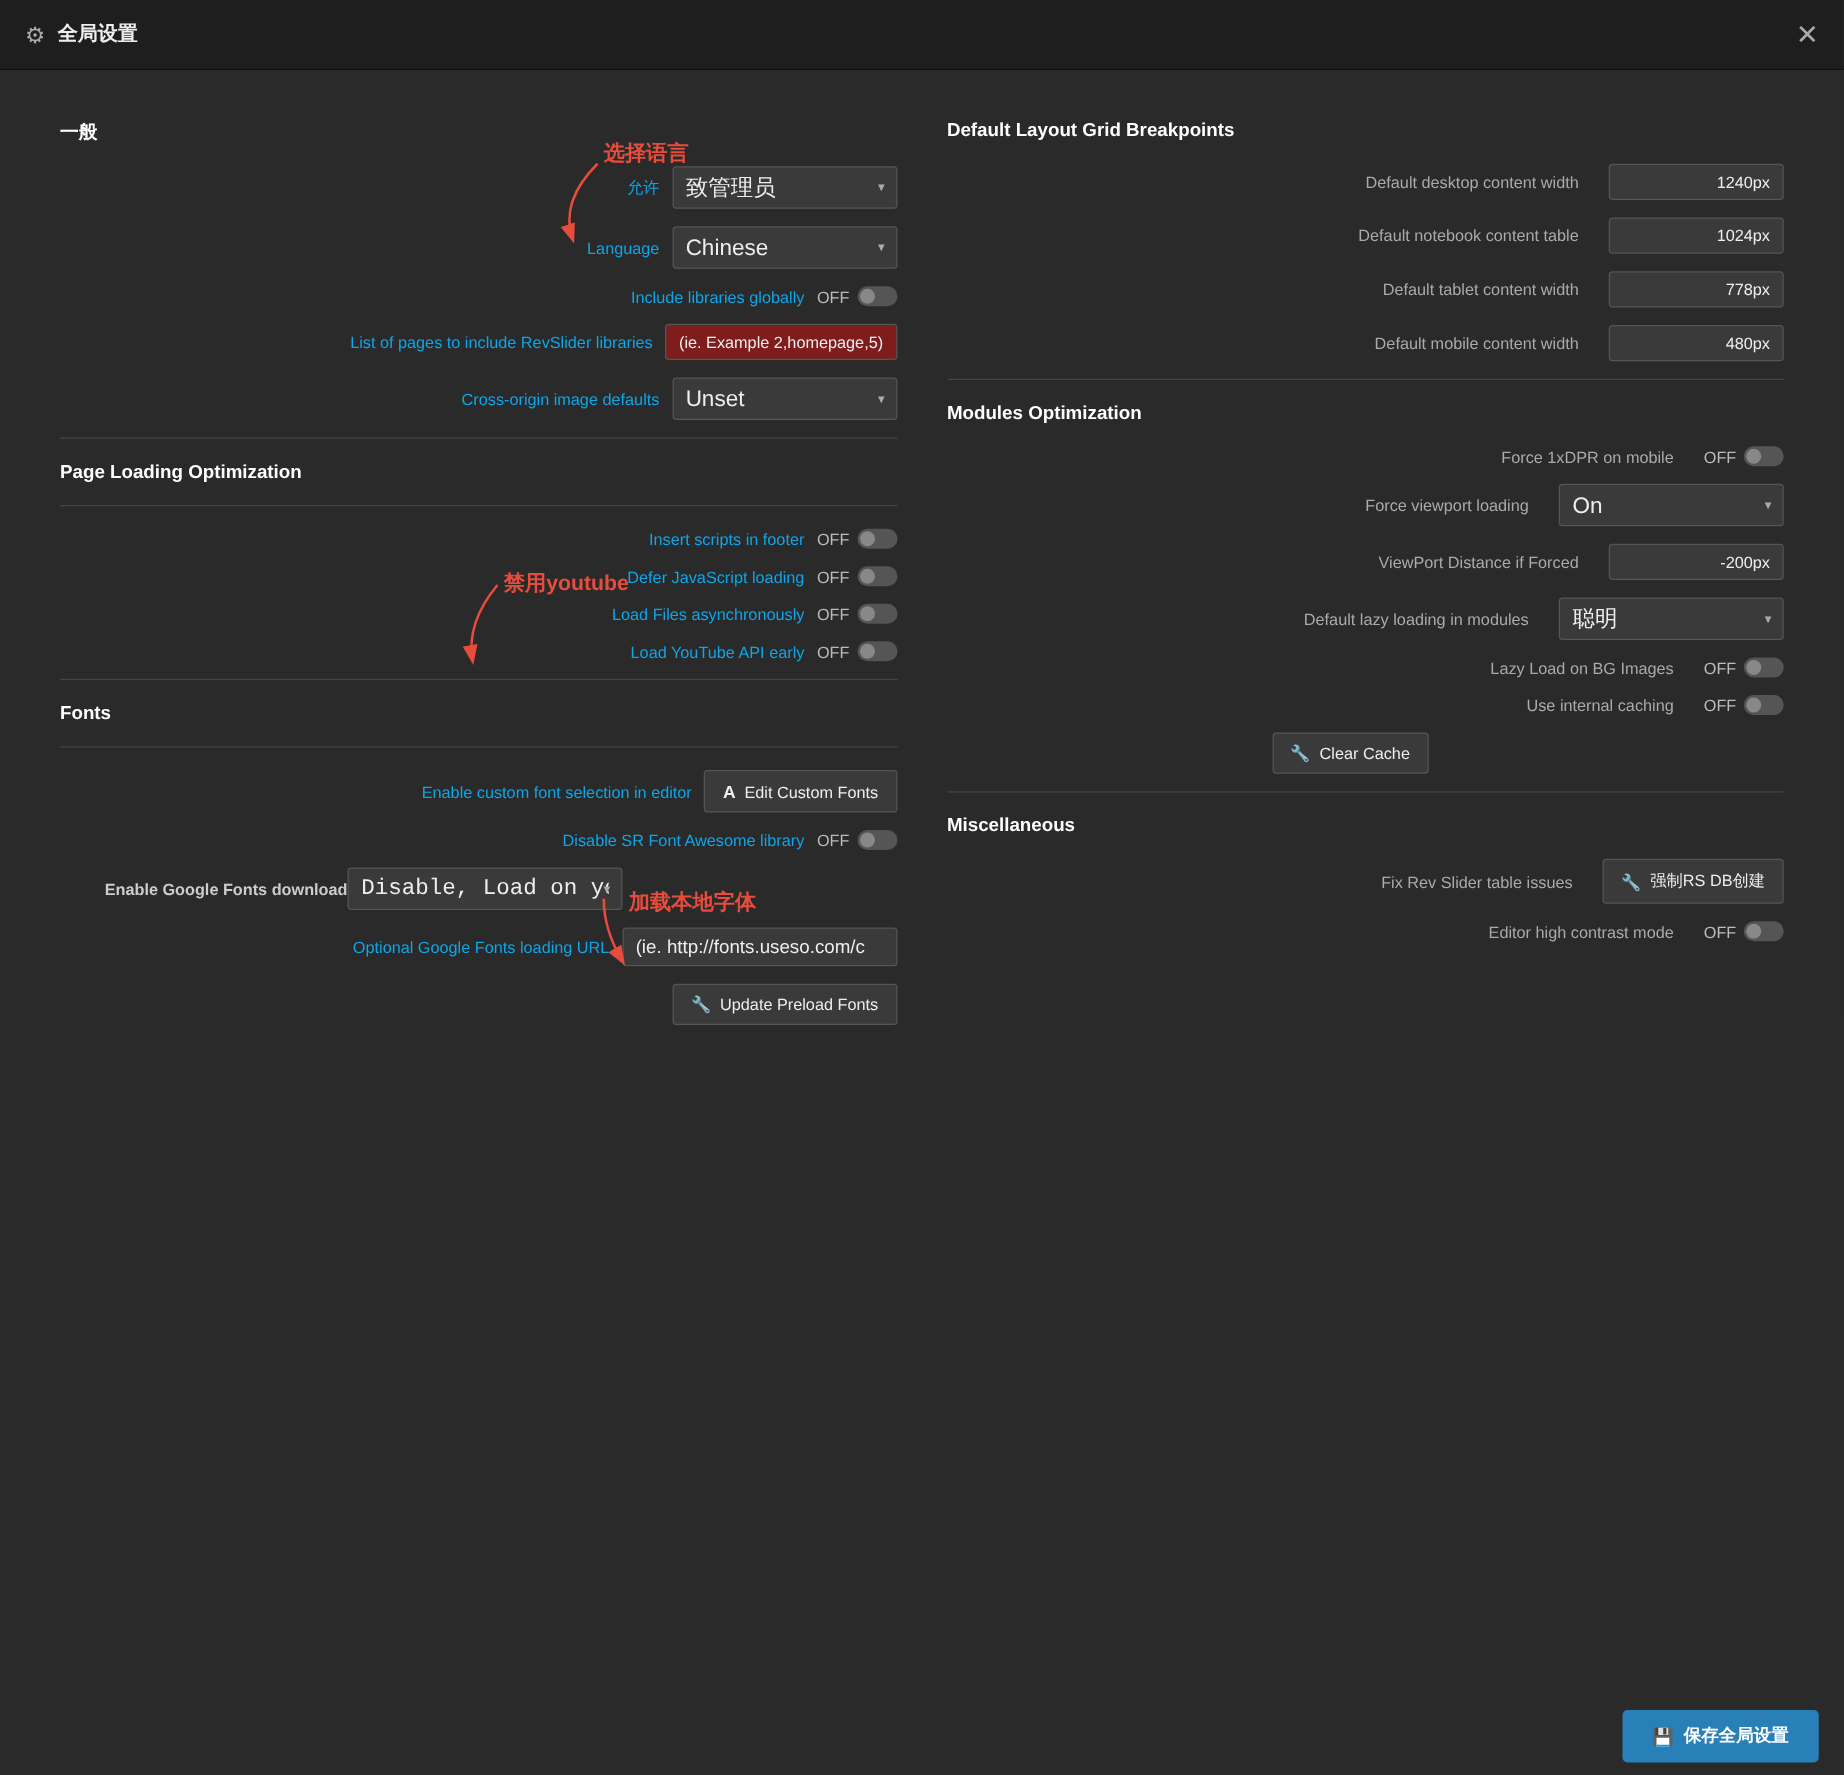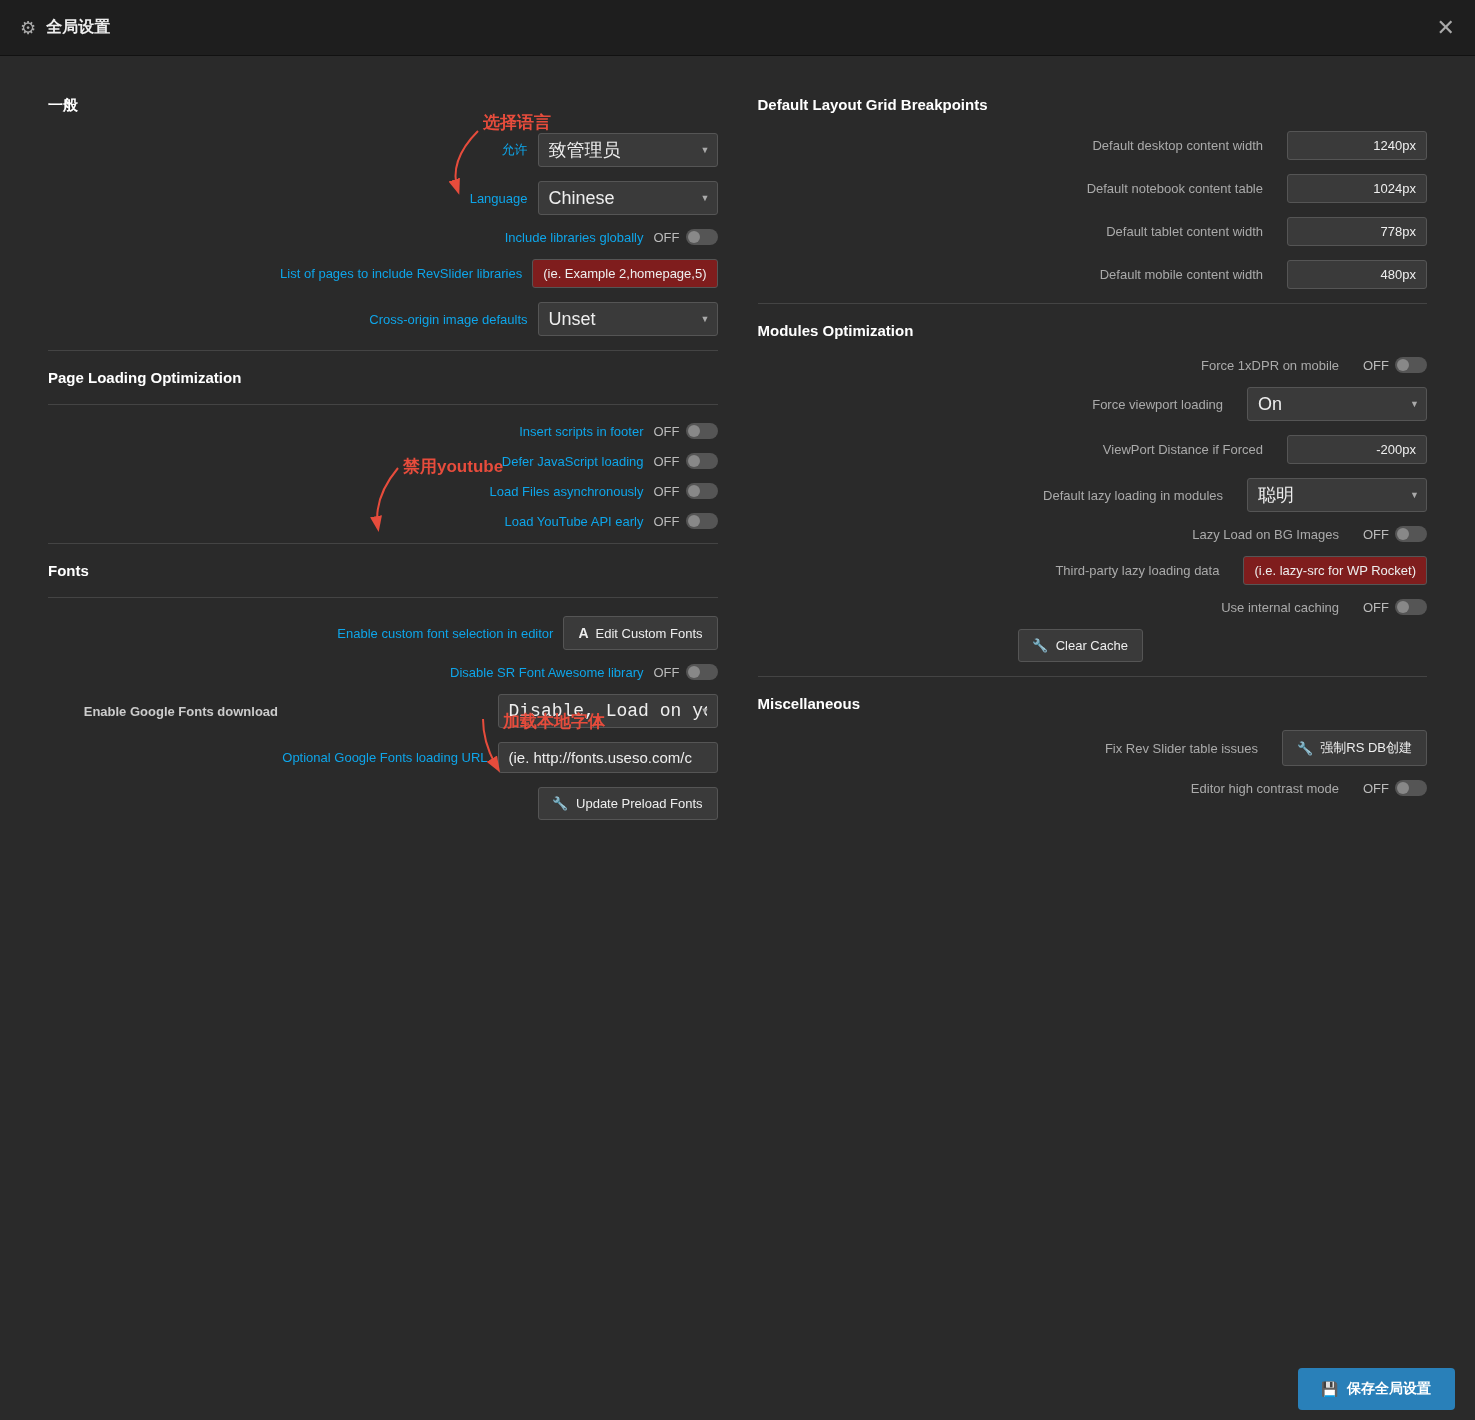--- a/index.html
+++ b/index.html
@@ -246,21 +246,21 @@
     .fonts-section-divider {
       border: none;
       border-top: 1px solid #444;
       margin: 8px 0 18px 0;
       width: 100%;
     }
 
     .google-fonts-row {
       display: flex;
       align-items: center;
-      justify-content: space-between;
+      justify-content: flex-start;
       margin-bottom: 14px;
     }
     .google-fonts-label {
       text-align: right;
       color: #ccc;
       font-weight: bold;
       min-width: 230px;
       flex-shrink: 0;
     }
 
@@ -502,24 +502,20 @@
       </div>
 
       <div class="right-form-row">
         <span class="right-label wide">Lazy Load on BG Images</span>
         <div class="toggle">
           <span class="toggle-text">OFF</span>
           <div class="toggle-dot"></div>
         </div>
       </div>
 
-      <div class="right-form-row">
-        <span class="right-label wide">Third-party lazy loading data</span>
-        <span class="chip">(i.e. lazy-src for WP Rocket)</span>
-      </div>
 
       <div class="right-form-row">
         <span class="right-label wide">Use internal caching</span>
         <div class="toggle">
           <span class="toggle-text">OFF</span>
           <div class="toggle-dot"></div>
         </div>
       </div>
 
       <div class="right-form-row" style="justify-content:flex-start;padding-left:260px;">

